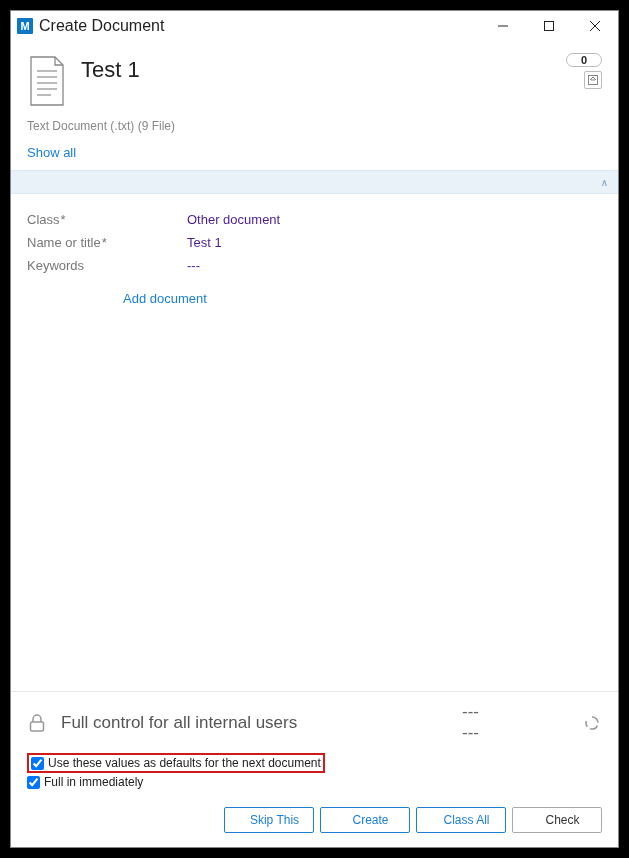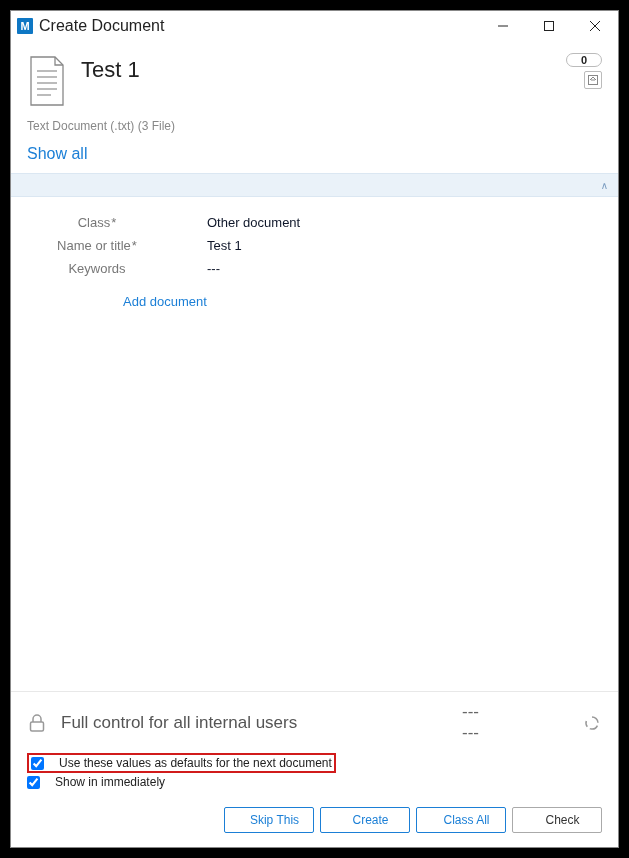--- a/index.html
+++ b/index.html
@@ -111,21 +111,21 @@
     padding:6px 16px 4px 16px;
     color: var(--text-muted);
     font-size:12px;
   }
 
   .showall {
     padding:8px 16px 10px 16px;
   }
   .showall a {
     color: var(--blue);
-    font-size:16px;
+    font-size:13px;
     cursor:pointer;
   }
 
   
   .banner {
     height:24px;
     background: var(--light-blue-bg);
     border-top:1px solid #dbe7f2;
     border-bottom:1px solid #dbe7f2;
     display:flex;align-items:center;justify-content:flex-end;
@@ -144,28 +144,27 @@
     overflow:auto;
   }
   .prop-row {
     display:flex;
     align-items:center;
     font-size:13px;
     padding:4px 0;
   }
   .prop-label {
     width:160px;
-    text-align:center;
+    text-align:left;
     color:#777;
     padding-right:20px;
   }
   .prop-label .req { margin-left:1px; }
   .prop-value {
-    color:#0f172a;
-    margin-left:20px;
+    color:#4c1d95;
   }
   .add-property {
     margin:14px 0 0 96px;
     color: var(--blue);
     font-size:13px;
     cursor:pointer;
   }
 
   
   .footer-sep { border-top:1px solid #e8e8e8; margin-top:6px; }
@@ -192,21 +191,21 @@
     display:flex;align-items:center;justify-content:center;
   }
 
   .checks {
     padding:0 16px 6px 16px;
   }
   .chk {
     display:flex;align-items:center;
     font-size:12px;
     color:#222;
-    gap:15px;
+    gap:4px;
     height:18px;
   }
   .chk input { margin:0; width:13px;height:13px; }
   .highlight {
     border:2px solid #d11b1b;
     padding:0 2px;
     width:fit-content;
     height:20px;
     display:flex;align-items:center;
   }
@@ -282,21 +281,21 @@
           <svg width="10" height="10" viewBox="0 0 10 10">
             <rect x="0.5" y="0.5" width="9" height="9" fill="none" stroke="#888"></rect>
             <polyline points="2,5 5,2 8,5" fill="none" stroke="#888" stroke-width="1"></polyline>
             <polyline points="2,6 5,9 8,6" fill="none" stroke="#888" stroke-width="1" opacity="0"></polyline>
             <line x1="3" y1="5" x2="7" y2="5" stroke="#888"></line>
           </svg>
         </div>
       </div>
     </div>
 
-    <div class="subtitle">Text Document (.txt) (3 File)</div>
+    <div class="subtitle">Text Document (.txt) (9 File)</div>
 
     <div class="showall">
       <a>Show all</a>
     </div>
 
     <div class="banner">
       <span class="chev">∧</span>
     </div>
 
     <div class="props">
@@ -338,21 +337,21 @@
 
     <div class="checks">
       <div class="highlight">
         <label class="chk">
           <input type="checkbox" checked="" style="">
           <span>Use these values as defaults for the next document</span>
         </label>
       </div>
       <label class="chk">
         <input type="checkbox" checked="" style="">
-        <span>Show in immediately</span>
+        <span>Full in immediately</span>
       </label>
     </div>
 
     <div class="buttons">
       <div class="btn">Skip This</div>
       <div class="btn">Create</div>
       <div class="btn">Class All</div>
       <div class="btn cancel">Check</div>
     </div>
 

